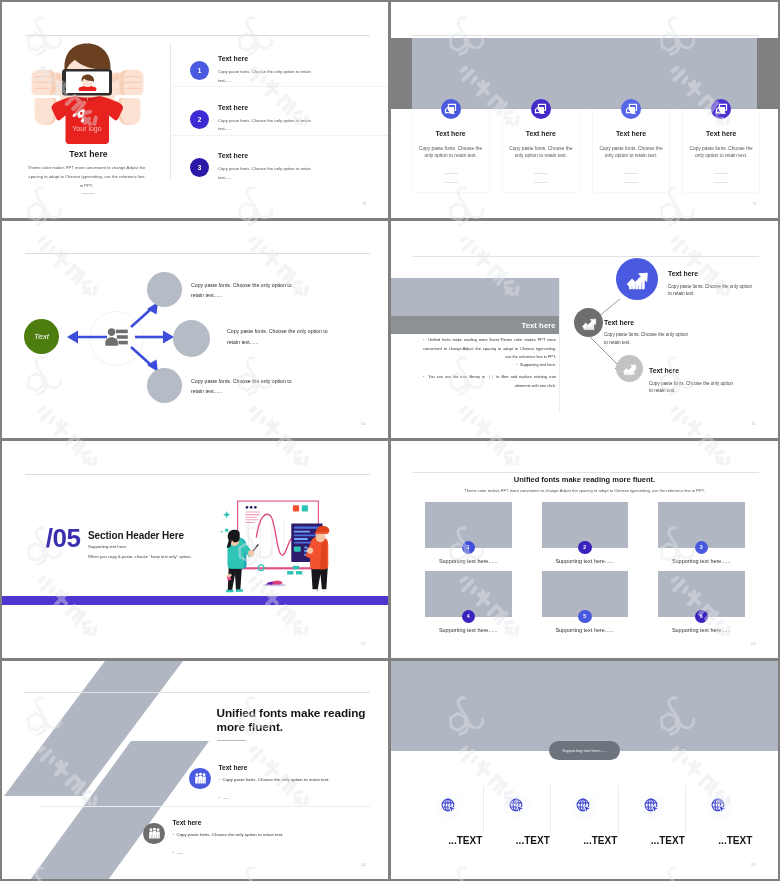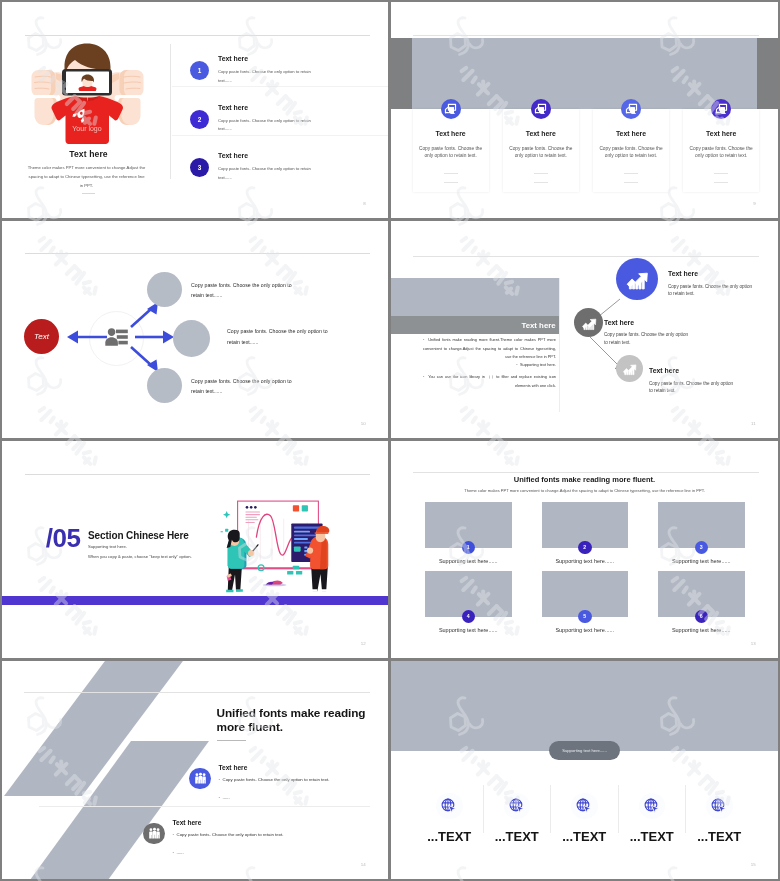--- a/index.html
+++ b/index.html
@@ -90,21 +90,21 @@
   .s7-sep{position:absolute;left:37px;width:331px;height:1px;background:#ececec;}
   .s7-dot{color:#999;}
 
   
   .s8-band{position:absolute;left:0;top:0;width:100%;height:90px;background:#b1b7c2;}
   .s8-pill{position:absolute;left:158px;top:80px;width:71px;height:19px;border-radius:10px;background:#6d747d;
            color:#e9ecef;font-size:4.2px;display:flex;align-items:center;justify-content:center;}
   .s8-item{position:absolute;top:131.5px;width:66px;text-align:center;}
   .s8-ic{margin:0 auto;width:26.5px;height:26.5px;border-radius:50%;background:#fbfcfe;
          display:flex;align-items:center;justify-content:center;}
-  .s8-l{margin-top:10px;font-size:13px;font-weight:bold;color:#151515;}
+  .s8-l{margin-top:16px;font-size:10px;font-weight:bold;color:#151515;text-align:right;}
   .s8-div{position:absolute;top:124px;width:1px;height:48px;background:#ebebeb;}
 </style>
 </head>
 <body>
 
 <div class="sheet" id="sheet">
 
 <div class="slide" id="s1">
   <div class="toprule" style="left:23px;top:33px;width:345px;"></div>
   <div class="s1-vrule"></div>
@@ -273,21 +273,21 @@
         <path d="M156 151l-1.5-12.5-9.5 5.5z"></path>
       </g>
     </svg>
     <div style="position:absolute;left:102.2px;top:105.7px;width:25px;height:20px"><svg width="25" height="20" viewBox="0 0 25 20" fill="#6e6e6e">
             <path d="M7.6 1.2c-2.3 0-3.8 1.6-3.8 3.9 0 2.2 1.7 4 3.8 4s3.8-1.8 3.8-4c0-2.3-1.5-3.9-3.8-3.9z"></path>
             <path d="M1.3 15.6c0-3 2.8-5.4 6.3-5.4s6.3 2.4 6.3 5.4v3.2H1.3z"></path>
             <rect x="12" y="2.6" width="11.8" height="3.6" rx="0"></rect>
             <rect x="12.8" y="8.2" width="11" height="3.6"></rect>
             <rect x="14.4" y="13.8" width="9.4" height="3.6"></rect>
           </svg></div>
-    <div class="s3-blue" style="background:#b91c1c">
+    <div class="s3-blue" style="background:#4d7c0f">
       <span>Text</span>
         </div>
         <div class="s3-circ" style="left:145px;top:51px;width:35px;height:35px"></div>
         <div class="s3-txt" style="left:189px;top:58.5px;width:113px">Copy paste fonts. Choose the only option to retain text......</div>
         <div class="s3-circ" style="left:171px;top:99px;width:37px;height:37px"></div>
         <div class="s3-txt" style="left:225px;top:105px;width:113px">Copy paste fonts. Choose the only option to retain text......</div>
         <div class="s3-circ" style="left:145px;top:147px;width:35px;height:35px"></div>
         <div class="s3-txt" style="left:189px;top:154.5px;width:113px">Copy paste fonts. Choose the only option to retain text......</div>
       </div>
   <div class="pnum">10</div>
@@ -478,21 +478,21 @@
 
      <g>
             <path fill="#e0447f" d="M214 336c14-10 30-12 40-6l8 6-10 6h-44z"></path>
             <path fill="#6b1fa8" d="M198 340c8-8 20-10 28-6l-6 8h-24z"></path>
             <ellipse cx="230" cy="344" rx="46" ry="5" fill="#3a1e9e" opacity=".25"></ellipse>
           </g>
    </svg>
   </div>
   <div class="s5-bar"></div>
   <div class="s5-num">/05</div>
-  <div class="s5-t">Section Chinese Here</div>
+  <div class="s5-t">Section Header Here</div>
   <div class="s5-s1">Supporting text here.</div>
   <div class="s5-s2">When you copy &amp; paste, choose "keep text only" option.</div>
   <div class="pnum">12</div>
 </div>
 
 <div class="slide" id="s6">
   <div class="s6-rule"></div>
   <div class="s6-t">Unified fonts make reading more fluent.</div>
   <div class="s6-s">Theme color makes PPT more convenient to change.Adjust the spacing to adapt to Chinese typesetting, use the reference line in PPT.</div>
   <div id="s6-cells">

